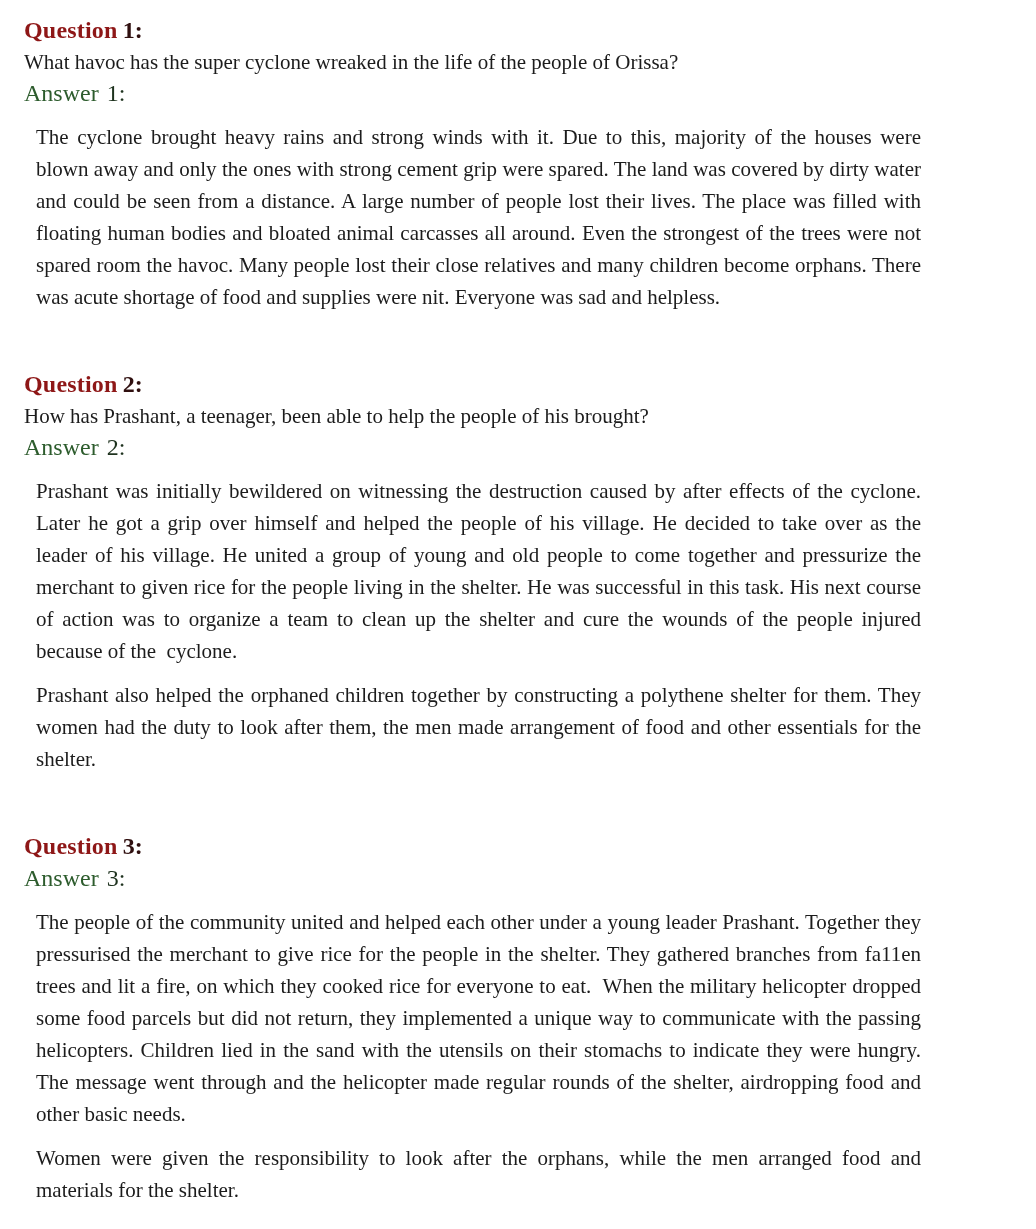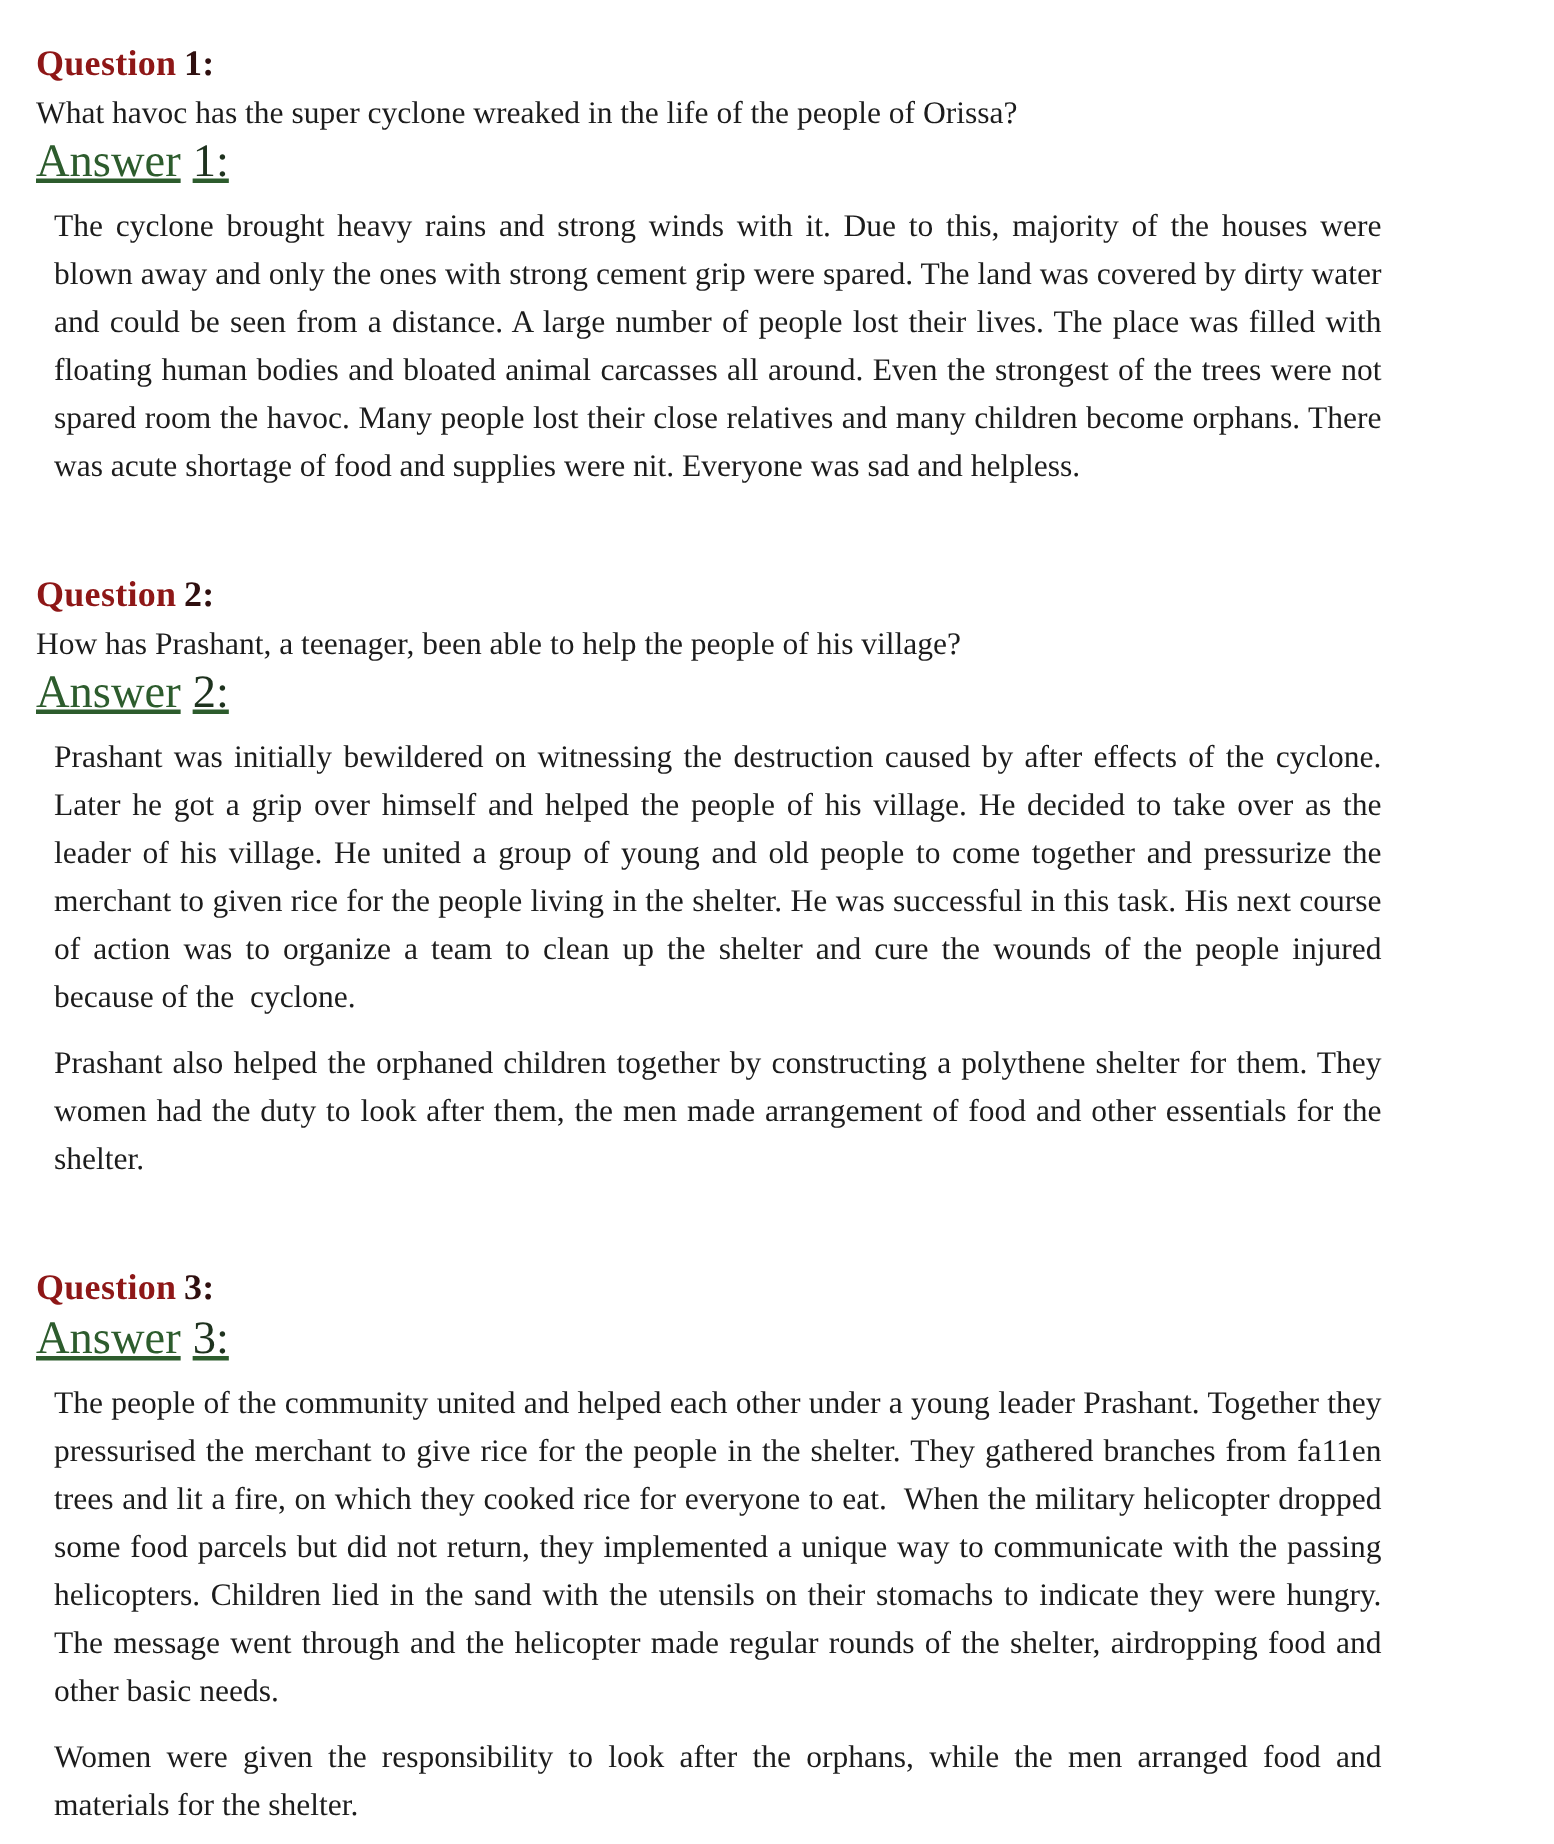--- a/index.html
+++ b/index.html
@@ -9,21 +9,21 @@
   }
   body {
     width: 1036px;
     height: 1229px;
     overflow: hidden;
   }
   .page {
     box-sizing: border-box;
     width: 951px;
     min-height: 1229px;
-    padding: 28px 18px 0 24px;
+    padding: 15px 18px 0 24px;
     font-family: "Liberation Serif", "DejaVu Serif", serif;
     color: var(--body-color, #1c1c1c);
     background: var(--bg-color, #ffffff);
   }
   .qa-section { margin: 0; }
   .qa-section + .qa-section { margin-top: 56px; }
 
   .q-head {
     margin: 0 0 2px 0;
     font-size: 24px;
@@ -39,25 +39,24 @@
   }
   .q-text {
     margin: 0;
     font-size: 21px;
     line-height: 31px;
     text-align: justify;
     color: var(--body-color, #1c1c1c);
   }
   .a-head {
     margin: 0;
-    font-size: 31px;
+    font-size: 24px;
     line-height: 31px;
     font-weight: 400;
     color: var(--a-color, #2d5c2d);
-    text-decoration: underline;
   }
   .a-num {
     color: var(--a-num-color, #1e321e);
     margin-left: 8px;
   }
   .a-text {
     margin: 12px;
     font-size: 21px;
     line-height: 32px;
     text-align: justify;
@@ -72,21 +71,21 @@
 
   <section class="qa-section">
     <h2 class="q-head"><span class="q-word">Question</span><span class="q-num">1:</span></h2>
     <p class="q-text">What havoc has the super cyclone wreaked in the life of the people of Orissa?</p>
     <h3 class="a-head"><span class="a-word">Answer</span><span class="a-num">1:</span></h3>
     <p class="a-text">The cyclone brought heavy rains and strong winds with it. Due to this, majority of the houses were blown away and only the ones with strong cement grip were spared. The land was covered by dirty water and could be seen from a distance. A large number of people lost their lives. The place was filled with floating human bodies and bloated animal carcasses all around. Even the strongest of the trees were not spared room the havoc. Many people lost their close relatives and many children become orphans. There was acute shortage of food and supplies were nit. Everyone was sad and helpless.</p>
   </section>
 
   <section class="qa-section">
     <h2 class="q-head"><span class="q-word">Question</span><span class="q-num">2:</span></h2>
-    <p class="q-text">How has Prashant, a teenager, been able to help the people of his village?</p>
+    <p class="q-text">How has Prashant, a teenager, been able to help the people of his brought?</p>
     <h3 class="a-head"><span class="a-word">Answer</span><span class="a-num">2:</span></h3>
     <p class="a-text">Prashant was initially bewildered on witnessing the destruction caused by after effects of the cyclone. Later he got a grip over himself and helped the people of his village. He decided to take over as the leader of his village. He united a group of young and old people to come together and pressurize the merchant to given rice for the people living in the shelter. He was successful in this task. His next course of action was to organize a team to clean up the shelter and cure the wounds of the people injured because of the  cyclone.</p>
     <p class="a-text">Prashant also helped the orphaned children together by constructing a polythene shelter for them. They women had the duty to look after them, the men made arrangement of food and other essentials for the shelter.</p>
   </section>
 
   <section class="qa-section">
     <h2 class="q-head"><span class="q-word">Question</span><span class="q-num">3:</span></h2>
     <h3 class="a-head"><span class="a-word">Answer</span><span class="a-num">3:</span></h3>
     <p class="a-text">The people of the community united and helped each other under a young leader Prashant. Together they pressurised the merchant to give rice for the people in the shelter. They gathered branches from fa11en trees and lit a fire, on which they cooked rice for everyone to eat.  When the military helicopter dropped some food parcels but did not return, they implemented a unique way to communicate with the passing helicopters. Children lied in the sand with the utensils on their stomachs to indicate they were hungry. The message went through and the helicopter made regular rounds of the shelter, airdropping food and other basic needs.</p>
     <p class="a-text">Women were given the responsibility to look after the orphans, while the men arranged food and materials for the shelter.</p>

